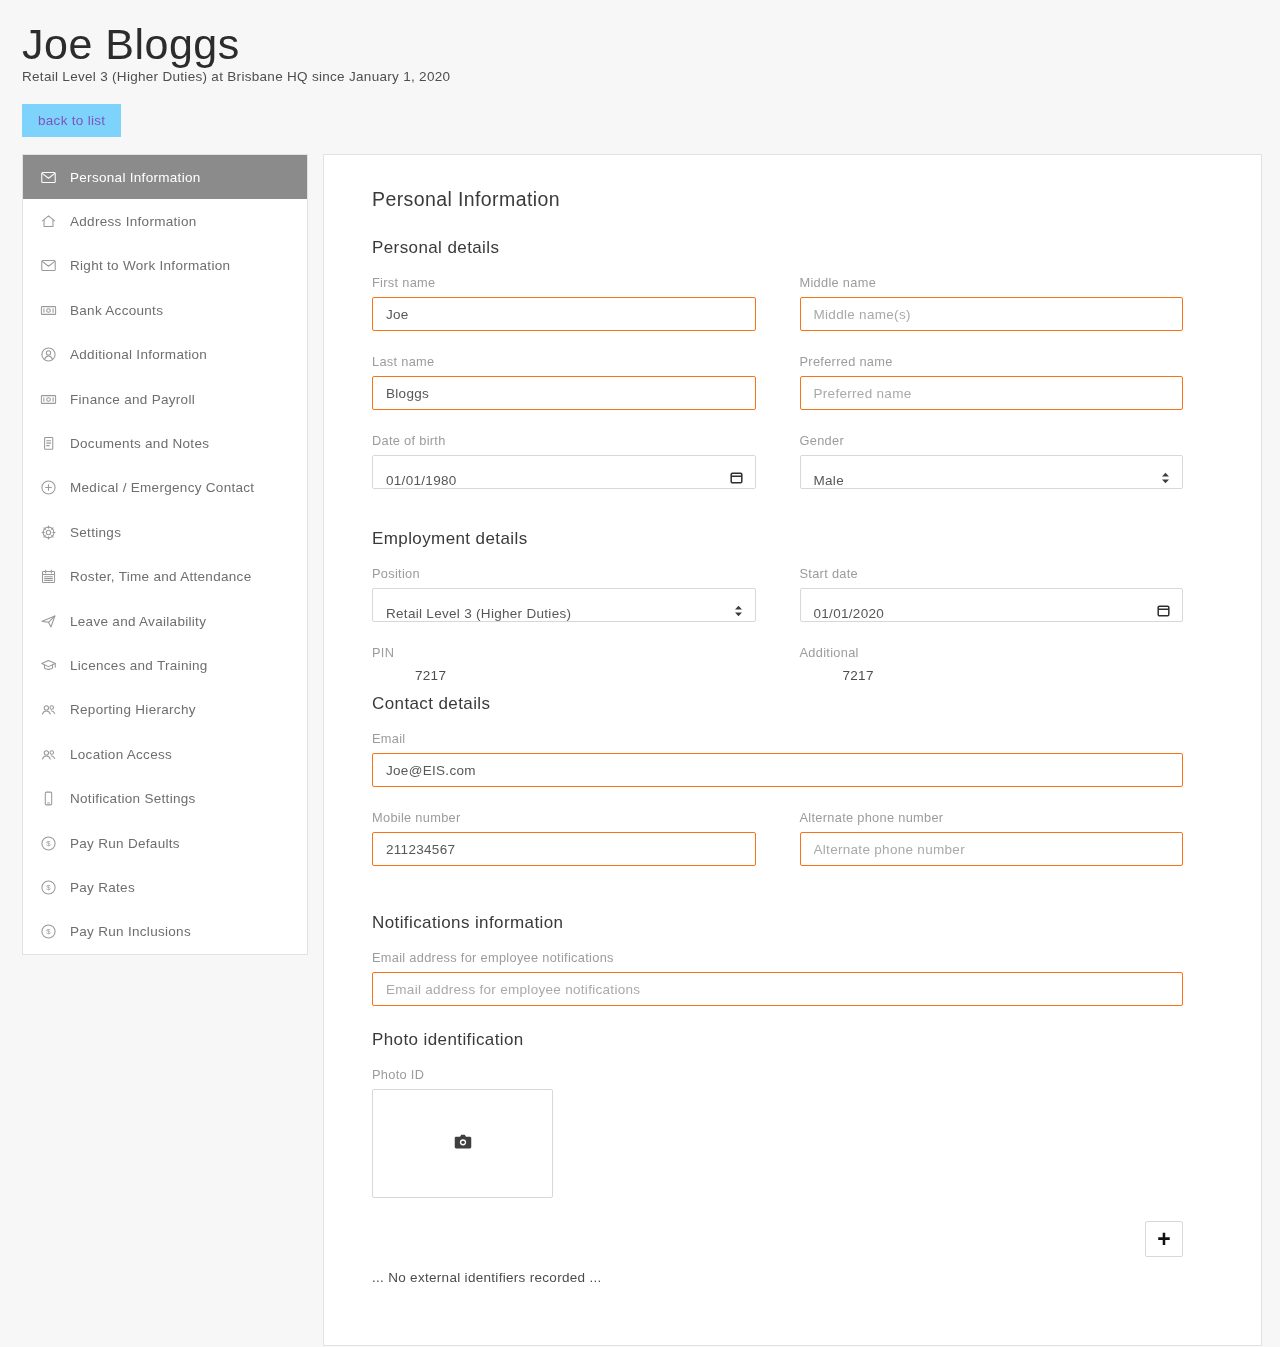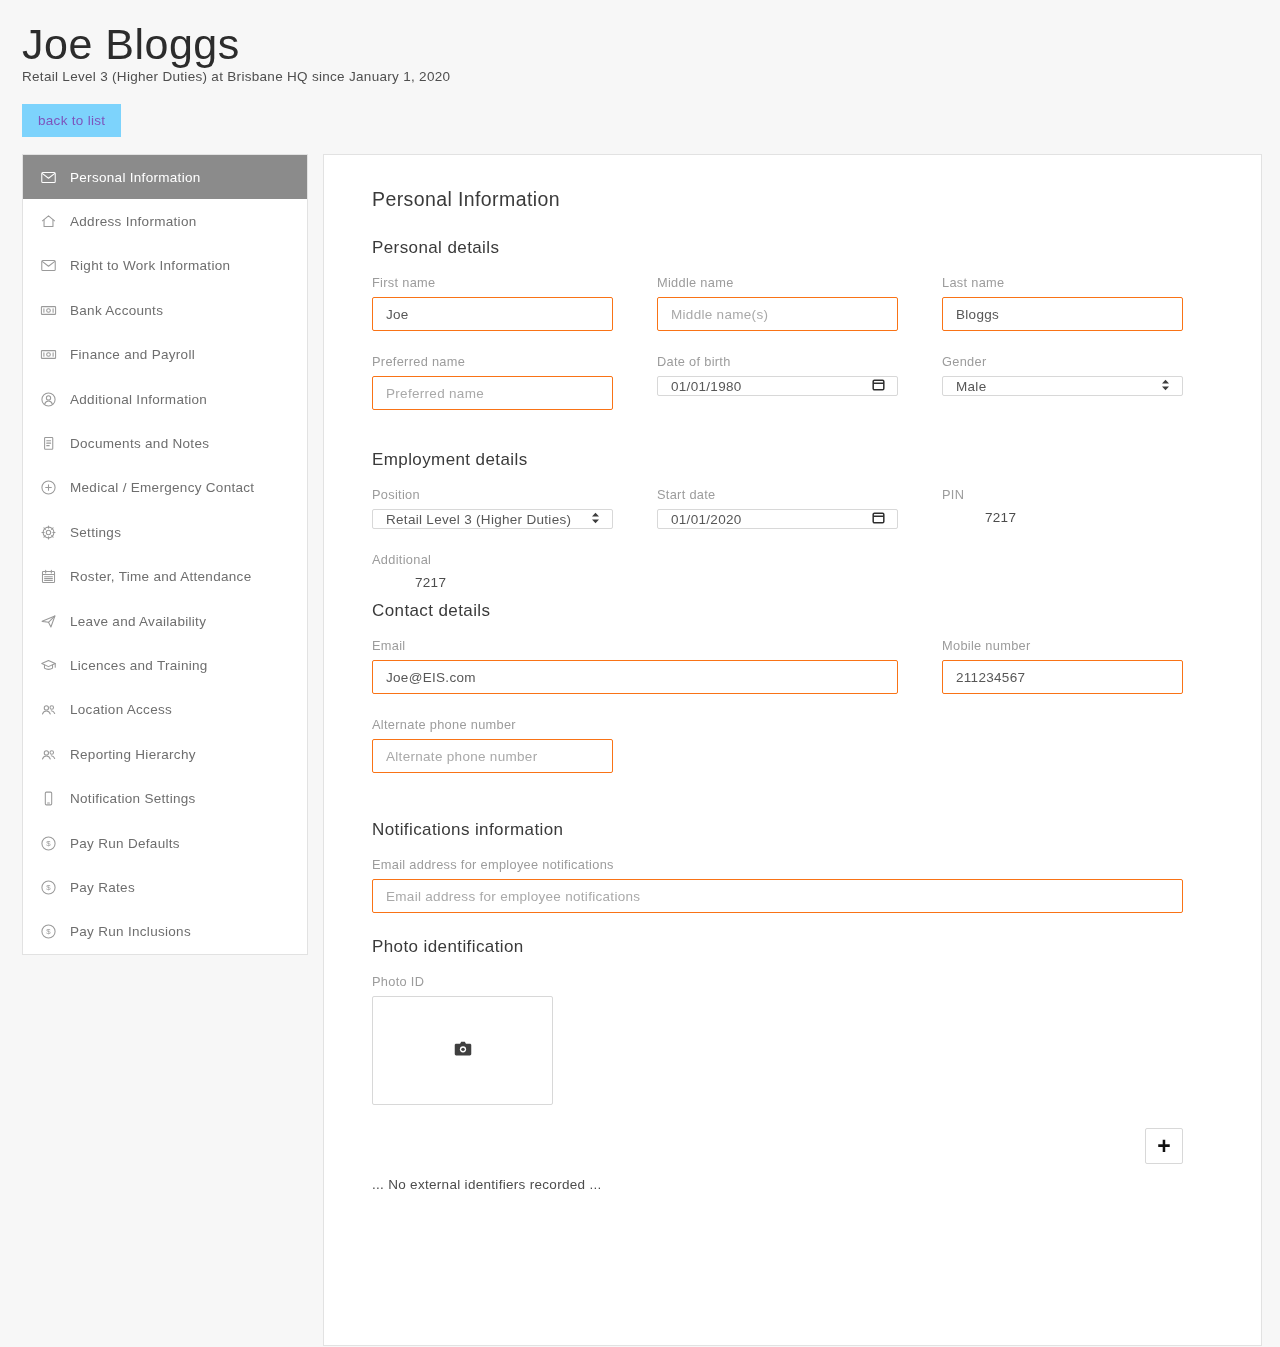--- a/index.html
+++ b/index.html
@@ -93,21 +93,21 @@
   }
   h3.section-h {
     font-size: 17px;
     font-weight: 500;
     color: #3a3a3a;
     letter-spacing: 0.4px;
   }
 
   .grid2 {
     display: grid;
-    grid-template-columns: 1fr 1fr 1fr;
+    grid-template-columns: 1fr 1fr;
     column-gap: 44px;
   }
   .field { margin-bottom: 23px; }
   .field.span2 { grid-column: 1 / span 2; }
   .f-label {
     display: block;
     font-size: 12.8px;
     color: #9c9c9c;
     letter-spacing: 0.3px;
     margin-bottom: 7px;
@@ -121,30 +121,30 @@
     font-size: 13.5px;
     font-family: inherit;
     color: #575757;
     letter-spacing: 0.3px;
     background: #fff;
     outline: none;
   }
   .t-input::placeholder { color: #a9a9a9; opacity: 1; }
   .widget-input {
     width: 100%;
-    height: 20px;
+    height: 34px;
     border: 1px solid #d8d8d8;
     border-radius: 2px;
     padding: 0 11px 0 13px;
     font-size: 13.5px;
     color: #575757;
     letter-spacing: 0.3px;
     background: #fff;
     display: flex;
-    align-items: center;
+    align-items: flex-end;
     justify-content: space-between;
     cursor: pointer;
   }
   .widget-input .wtxt { flex: 1; }
   .widget-input svg { flex: 0 0 auto; }
 
   .static-pair .f-label { margin-bottom: 8px; }
   .static-val { font-size: 13.5px; color: #4c4c4c; letter-spacing: 0.3px; margin-left: 43px; }
 
   
@@ -233,36 +233,36 @@
               <rect x="2" y="6.5" width="20" height="11" rx="1"></rect>
               <circle cx="12" cy="12" r="2.6"></circle>
               <path d="M5.5 9.7v4.6M18.5 9.7v4.6"></path>
             </svg>
           </span>
           <span>Bank Accounts</span>
         </div>
         <div class="side-item">
           <span class="icn">
             <svg viewBox="0 0 24 24" fill="none" stroke="currentColor" stroke-width="1.5" stroke-linecap="round" stroke-linejoin="round">
+              <circle cx="12" cy="12" r="9.3"></circle>
+              <circle cx="12" cy="9.8" r="3"></circle>
+              <path d="M6.6 18.3c1.1-2.8 3.1-4.2 5.4-4.2s4.3 1.4 5.4 4.2"></path>
+            </svg>
+          </span>
+          <span>Additional Information</span>
+        </div>
+        <div class="side-item">
+          <span class="icn">
+            <svg viewBox="0 0 24 24" fill="none" stroke="currentColor" stroke-width="1.5" stroke-linecap="round" stroke-linejoin="round">
               <rect x="2" y="6.5" width="20" height="11" rx="1"></rect>
               <circle cx="12" cy="12" r="2.6"></circle>
               <path d="M5.5 9.7v4.6M18.5 9.7v4.6"></path>
             </svg>
           </span>
           <span>Finance and Payroll</span>
-        </div>
-        <div class="side-item">
-          <span class="icn">
-            <svg viewBox="0 0 24 24" fill="none" stroke="currentColor" stroke-width="1.5" stroke-linecap="round" stroke-linejoin="round">
-              <circle cx="12" cy="12" r="9.3"></circle>
-              <circle cx="12" cy="9.8" r="3"></circle>
-              <path d="M6.6 18.3c1.1-2.8 3.1-4.2 5.4-4.2s4.3 1.4 5.4 4.2"></path>
-            </svg>
-          </span>
-          <span>Additional Information</span>
         </div>
         <div class="side-item">
           <span class="icn">
             <svg viewBox="0 0 24 24" fill="none" stroke="currentColor" stroke-width="1.5" stroke-linecap="round" stroke-linejoin="round">
               <rect x="6.5" y="3.5" width="11.5" height="16.5" rx="1"></rect>
               <path d="M9.5 8h5.5M9.5 11.5h5.5M9.5 15h3.5"></path>
             </svg>
           </span>
           <span>Documents and Notes</span>
         </div>
@@ -314,32 +314,32 @@
         </div>
         <div class="side-item">
           <span class="icn">
             <svg viewBox="0 0 24 24" fill="none" stroke="currentColor" stroke-width="1.5" stroke-linecap="round" stroke-linejoin="round">
               <circle cx="9" cy="9.8" r="3"></circle>
               <path d="M3.5 18.4c.9-2.8 3-4.2 5.5-4.2s4.6 1.4 5.5 4.2"></path>
               <circle cx="16.6" cy="9.2" r="2.5"></circle>
               <path d="M16 13.7c2.3.2 3.9 1.6 4.7 3.9"></path>
             </svg>
           </span>
-          <span>Location Access</span>
+          <span>Reporting Hierarchy</span>
         </div>
         <div class="side-item">
           <span class="icn">
             <svg viewBox="0 0 24 24" fill="none" stroke="currentColor" stroke-width="1.5" stroke-linecap="round" stroke-linejoin="round">
               <circle cx="9" cy="9.8" r="3"></circle>
               <path d="M3.5 18.4c.9-2.8 3-4.2 5.5-4.2s4.6 1.4 5.5 4.2"></path>
               <circle cx="16.6" cy="9.2" r="2.5"></circle>
               <path d="M16 13.7c2.3.2 3.9 1.6 4.7 3.9"></path>
             </svg>
           </span>
-          <span>Reporting Hierarchy</span>
+          <span>Location Access</span>
         </div>
         <div class="side-item">
           <span class="icn">
             <svg viewBox="0 0 24 24" fill="none" stroke="currentColor" stroke-width="1.5" stroke-linecap="round" stroke-linejoin="round">
               <rect x="7.5" y="3" width="9" height="18" rx="1.5"></rect>
               <path d="M10.7 18.3h2.6"></path>
             </svg>
           </span>
           <span>Notification Settings</span>
         </div>

